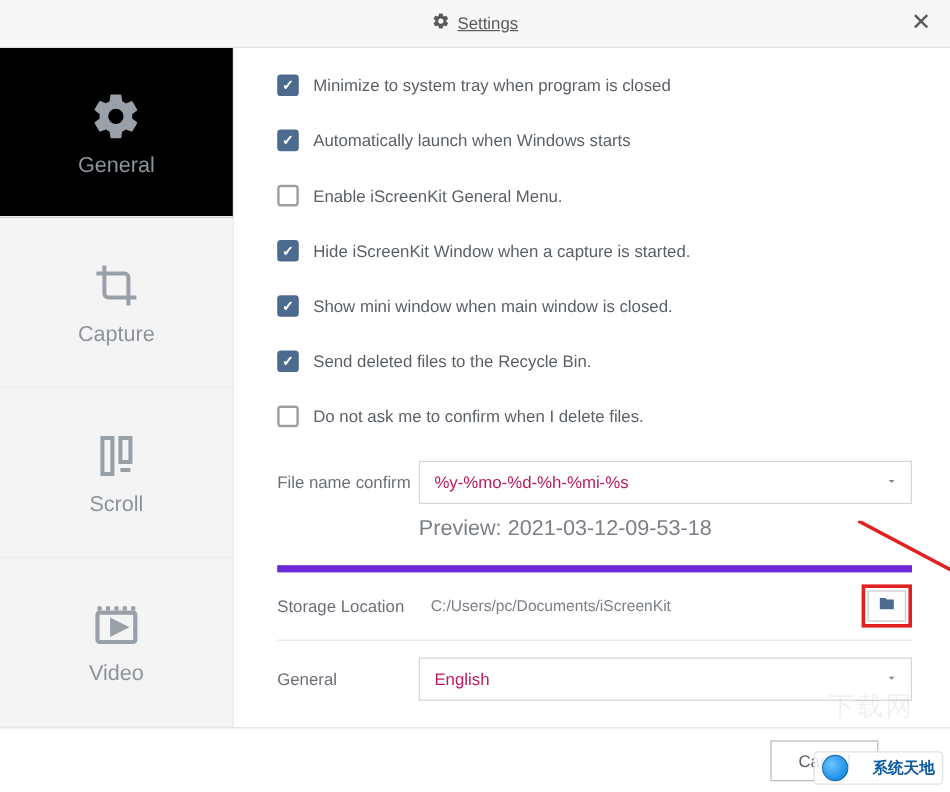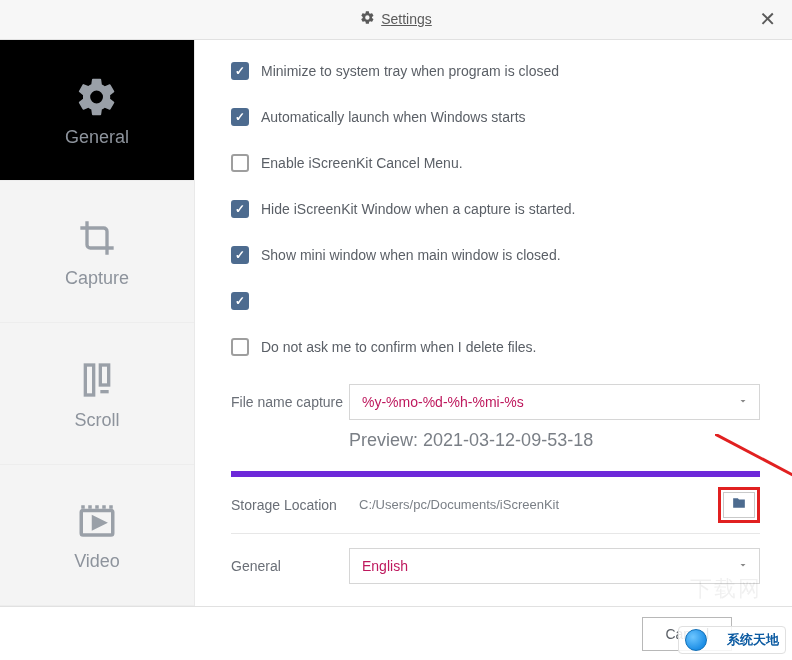--- a/index.html
+++ b/index.html
@@ -321,40 +321,41 @@
       <div class="row">
         <span class="checkbox checked"></span>
         <span class="option-label">Minimize to system tray when program is closed</span>
       </div>
       <div class="row">
         <span class="checkbox checked"></span>
         <span class="option-label">Automatically launch when Windows starts</span>
       </div>
       <div class="row">
         <span class="checkbox"></span>
-        <span class="option-label">Enable iScreenKit Cancel Menu.</span>
+        <span class="option-label">Enable iScreenKit General Menu.</span>
       </div>
       <div class="row">
         <span class="checkbox checked"></span>
         <span class="option-label">Hide iScreenKit Window when a capture is started.</span>
       </div>
       <div class="row">
         <span class="checkbox checked"></span>
         <span class="option-label">Show mini window when main window is closed.</span>
       </div>
       <div class="row">
         <span class="checkbox checked"></span>
+        <span class="option-label">Send deleted files to the Recycle Bin.</span>
       </div>
       <div class="row">
         <span class="checkbox"></span>
         <span class="option-label">Do not ask me to confirm when I delete files.</span>
       </div>
 
       <div class="form-row">
-        <span class="form-label">File name capture</span>
+        <span class="form-label">File name confirm</span>
         <div class="select-box">
           <span>%y-%mo-%d-%h-%mi-%s</span>
           <span class="chev">
             <svg width="12" height="12" viewBox="0 0 24 24" fill="#888">
                 <path d="M7 10l5 5 5-5z"></path>
               </svg>
           </span>
         </div>
       </div>
       <div class="preview-row">

